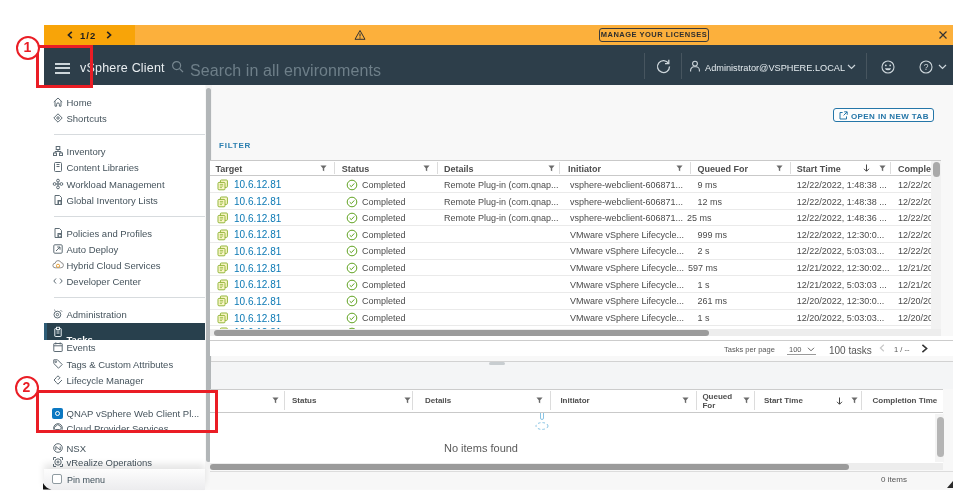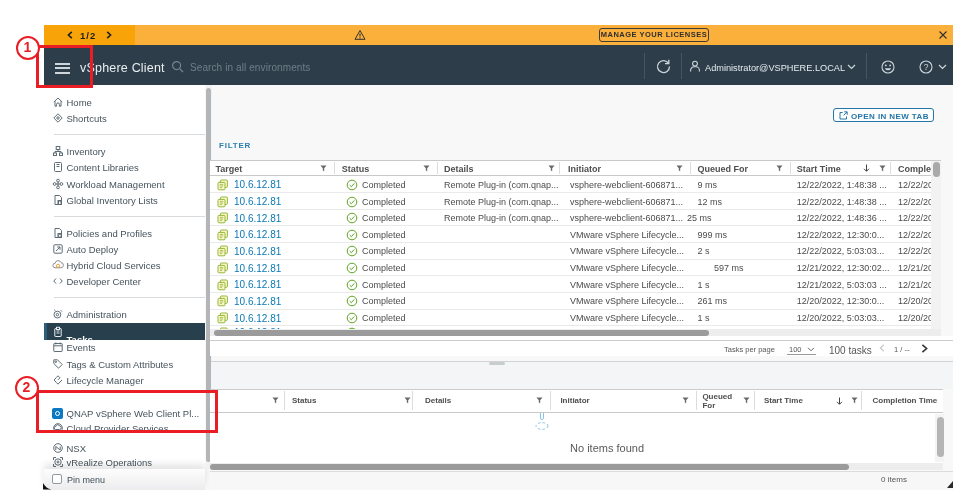--- a/index.html
+++ b/index.html
@@ -21,21 +21,21 @@
     </svg>
     <div class="abs" style="left:0;top:20px;width:909px;height:40px;background:#2d3e4a"></div>
     <div class="abs" style="left:11px;top:37.5px;width:15px;height:2px;background:#cdd6db"></div>
     <div class="abs" style="left:11px;top:42px;width:15px;height:2px;background:#cdd6db"></div>
     <div class="abs" style="left:11px;top:46.5px;width:15px;height:2px;background:#cdd6db"></div>
     <div class="abs" style="left:36px;top:36px;font-size:12.5px;color:#e9eef1;letter-spacing:0.2px">vSphere Client</div>
     <svg class="abs" style="left:127px;top:34.5px" width="13" height="13" viewBox="0 0 13 13">
       <circle cx="5.6" cy="5.6" r="4" fill="none" stroke="#76868f" stroke-width="1.2"></circle>
       <path d="M8.6 8.6 L12 12" stroke="#76868f" stroke-width="1.2"></path>
     </svg>
-    <div class="abs" style="left:146px;top:36.5px;font-size:10px;color:#6e7f89;letter-spacing:0.1px">Search in all environments</div>
+    <div class="abs" style="left:146px;top:36.5px;font-size:16px;color:#6e7f89;letter-spacing:0.1px">Search in all environments</div>
     <div class="abs" style="left:600px;top:28px;width:1px;height:26px;background:#47555f"></div>
     <svg class="abs" style="left:611px;top:33px" width="17" height="17" viewBox="0 0 17 17">
       <path d="M13.6 5.4 A6 6 0 1 0 14.5 8.5" fill="none" stroke="#cdd6db" stroke-width="1.3"></path>
       <path d="M13.8 1.8 V5.6 H10" fill="none" stroke="#cdd6db" stroke-width="1.3"></path>
     </svg>
     <div class="abs" style="left:637px;top:28px;width:1px;height:26px;background:#47555f"></div>
     <svg class="abs" style="left:644px;top:34px" width="14" height="14" viewBox="0 0 14 14" fill="none" stroke="#cdd6db" stroke-width="1.1">
       <circle cx="7" cy="4.6" r="2.4"></circle>
       <path d="M2.6 12.6 V11.2 A3.4 3.4 0 0 1 6 7.8 H8 A3.4 3.4 0 0 1 11.4 11.2 V12.6"></path>
     </svg>
@@ -304,21 +304,21 @@
         <rect x="1" y="3.4" width="7" height="7.4" rx="1" fill="#fbf6c8" stroke="#93b73c" stroke-width="1"></rect>
         <path d="M2.8 5.4 H6.2 M2.8 7 H6.2 M2.8 8.6 H5" stroke="#93b73c" stroke-width="0.8"></path>
       </svg>
       <div class="cell" style="left:24px;color:#0a78b4;font-size:10px;top:3px">10.6.12.81</div>
       <svg width="12" height="12" viewBox="0 0 12 12" style="position:absolute;left:136px;top:2.6px">
         <circle cx="6" cy="6" r="4.8" fill="none" stroke="#61a321" stroke-width="1"></circle>
         <path d="M3.7 6.1 L5.3 7.7 L8.3 4.4" fill="none" stroke="#61a321" stroke-width="1"></path>
       </svg>
       <div class="cell" style="left:152px">Completed</div>
       <div class="cell" style="left:360px">VMware vSphere Lifecycle...</div>
-      <div class="cell" style="left:504px">597 ms</div>
+      <div class="cell" style="left:478px">597 ms</div>
       <div class="cell" style="left:586.8px">12/21/2022, 12:30:02...</div>
       <div class="cell" style="left:687.9px">12/21/20</div>
     </div>
     <div class="abs" style="left:166px;top:251.2px;width:731px;height:16.65px;border-bottom:1px solid #eaeaea;overflow:hidden">
       <svg width="12" height="12" viewBox="0 0 12 12" style="position:absolute;left:7px;top:2.6px">
         <rect x="3.4" y="1" width="7" height="7.4" rx="1" fill="#fbf6c8" stroke="#93b73c" stroke-width="1"></rect>
         <rect x="1" y="3.4" width="7" height="7.4" rx="1" fill="#fbf6c8" stroke="#93b73c" stroke-width="1"></rect>
         <path d="M2.8 5.4 H6.2 M2.8 7 H6.2 M2.8 8.6 H5" stroke="#93b73c" stroke-width="0.8"></path>
       </svg>
       <div class="cell" style="left:24px;color:#0a78b4;font-size:10px;top:3px">10.6.12.81</div>
@@ -438,21 +438,21 @@
     <div style="position:absolute;left:817.3px;top:366px;width:1px;height:19px;background:#dcdcdc"></div>
     <div class="hdrlbl" style="left:828.5px;top:371px;font-size:8px">Completion Time</div>
     <div class="hdrlbl" style="left:658.4px;top:367px;font-size:8px">Queued<br>For</div>
     <svg style="position:absolute;left:792px;top:371.5px" width="7" height="8" viewBox="0 0 7 8">
       <path d="M3.5 0.5 V7 M1 4.8 L3.5 7.3 L6 4.8" stroke="#444" stroke-width="1" fill="none"></path>
     </svg>
     <svg class="abs" style="left:490px;top:387px" width="16" height="20" viewBox="0 0 16 20">
       <path d="M6.5 1 V6 a1.5 1.5 0 0 0 3 0 V1" fill="none" stroke="#89c4e4" stroke-width="1"></path>
       <ellipse cx="8" cy="14" rx="6" ry="3.4" fill="none" stroke="#89c4e4" stroke-width="1" stroke-dasharray="2.5 2"></ellipse>
     </svg>
-    <div class="abs" style="left:400px;top:416.5px;width:200px;text-align:right;font-size:11px;color:#5a5a5a">No items found</div>
+    <div class="abs" style="left:400px;top:416.5px;width:200px;text-align:left;font-size:11px;color:#5a5a5a">No items found</div>
     <div class="abs" style="left:891px;top:389px;width:9px;height:48px;background:#f4f4f4"></div>
     <div class="abs" style="left:893px;top:392px;width:7px;height:40px;background:#b5b5b5;border-radius:3.5px"></div>
     <div class="abs" style="left:166px;top:438px;width:733px;height:7px;background:#ededed"></div>
     <div class="abs" style="left:166px;top:438.5px;width:639px;height:6px;background:#9b9b9b;border-radius:3px"></div>
     <div class="abs" style="left:166px;top:446px;width:743px;height:18px;background:#f7f7f7;border-top:1px solid #dcdcdc"></div>
     <div class="abs" style="left:800px;top:450px;width:100px;text-align:center;font-size:8px;color:#565656">0 items</div>
     <div class="abs" style="left:903px;top:456px;width:0;height:0;border-left:6px solid transparent;border-bottom:7px solid #2b2b2b"></div>
   </div>
 <div class="abs" style="left:36px;top:45px;width:57px;height:43px;border:3px solid #ea1d25;z-index:50"></div>
 <div class="abs" style="left:36px;top:390px;width:182px;height:43px;border:3px solid #ea1d25;z-index:50"></div>

